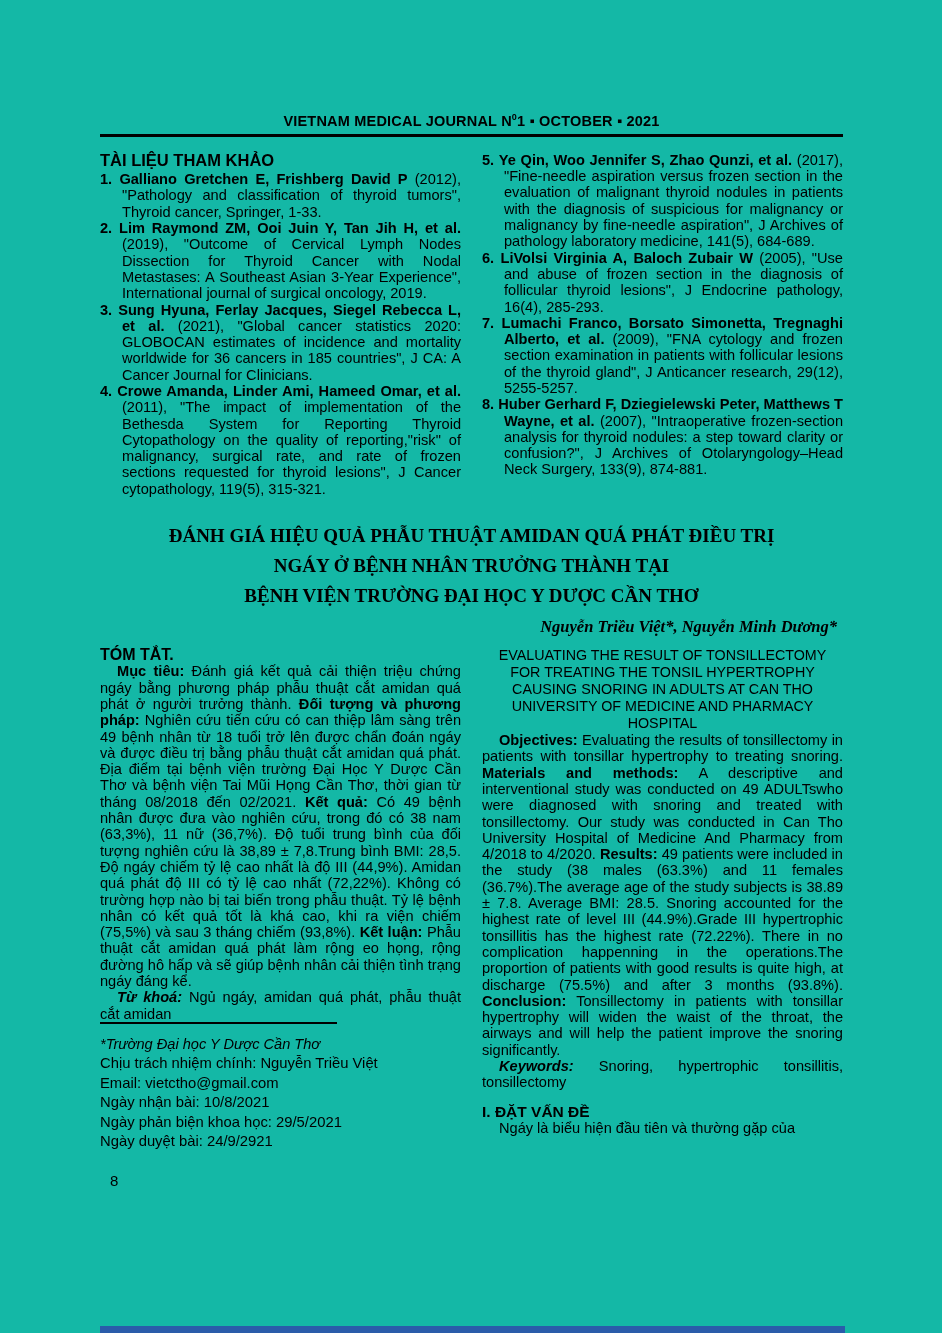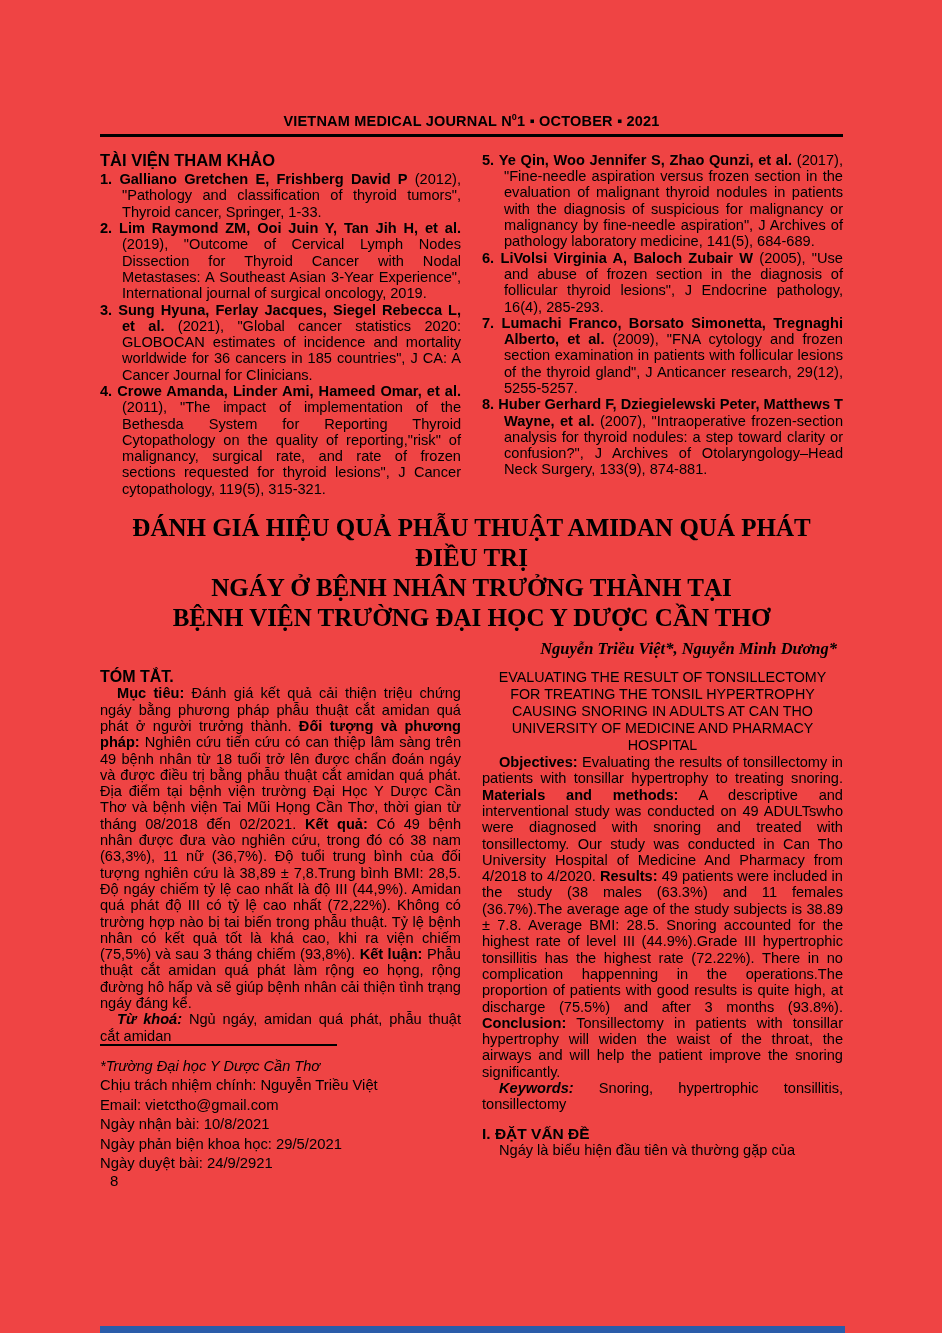--- a/index.html
+++ b/index.html
@@ -1,31 +1,31 @@
 <!DOCTYPE html>
 <html><head>
 <meta charset="utf-8">
 <style>
   html,body{margin:0;padding:0;background:#e8e8e8;}
-  .page{position:relative;width:942px;height:1333px;background:#ef4444;overflow:hidden;
+  .page{position:relative;width:942px;height:1333px;background:#14b8a6;overflow:hidden;
         font-family:"Liberation Sans","DejaVu Sans",sans-serif;color:#000;margin:0 auto;}
   .content{position:absolute;left:100px;top:112px;width:743px;}
   .jheader{text-align:center;font-weight:bold;font-size:14.5px;letter-spacing:.2px;
            padding-bottom:5px;border-bottom:3px solid #000;}
   .jheader sup{font-size:9px;}
   .cols{display:flex;justify-content:space-between;align-items:flex-start;}
   .cols.refs{margin-top:15px;}
   .cols.abs{margin-top:10px;}
   .col{width:361px;text-align:justify;font-size:14.6px;line-height:16.3px;}
   .refs-heading{font-size:16.5px;font-weight:bold;margin:0 0 3px 0;text-align:left;}
   .ref{margin:0;padding-left:22px;text-indent:-22px;}
   .ref .num,.ref .auth{font-weight:bold;}
-  .title-block{margin-top:16px;text-align:center;
+  .title-block{margin-top:24px;text-align:center;
                font-family:"Liberation Serif","DejaVu Serif",serif;
-               font-weight:bold;font-size:25px;line-height:30px;}
+               font-weight:bold;font-size:19px;line-height:30px;}
   .title-line{display:block;}
   .authors{margin-top:6px;padding-right:6px;text-align:right;
            font-family:"Liberation Serif","DejaVu Serif",serif;
            font-weight:bold;font-style:italic;font-size:16.5px;}
   .abs-heading{font-size:16px;font-weight:bold;margin:0;text-align:left;}
   .para{margin:0;text-indent:17px;}
   .para b{font-weight:bold;}
   .kw-label{font-weight:bold;font-style:italic;}
   .sum-eng-title{margin:0;text-align:center;text-indent:0;font-size:14.3px;line-height:17px;}
   .section-heading{font-weight:bold;font-size:15.5px;margin:13px 0 0 0;text-align:left;}
@@ -41,21 +41,21 @@
 
 <div class="page">
   <div class="content">
 
     <div class="jheader">
       <span>VIETNAM MEDICAL JOURNAL N</span><sup>0</sup><span>1 ▪ OCTOBER ▪ 2021</span>
     </div>
 
     <div class="cols refs">
       <div class="col">
-        <div class="refs-heading">TÀI VIỆN THAM KHẢO</div>
+        <div class="refs-heading">TÀI LIỆU THAM KHẢO</div>
         <p class="ref"><span class="num">1.</span> <span class="auth">Galliano Gretchen E, Frishberg David P</span><span> (2012), "Pathology and classification of thyroid tumors", Thyroid cancer, Springer, 1-33.</span></p>
         <p class="ref"><span class="num">2.</span> <span class="auth">Lim Raymond ZM, Ooi Juin Y, Tan Jih H, et al.</span><span> (2019), "Outcome of Cervical Lymph Nodes Dissection for Thyroid Cancer with Nodal Metastases: A Southeast Asian 3-Year Experience", International journal of surgical oncology, 2019.</span></p>
         <p class="ref"><span class="num">3.</span> <span class="auth">Sung Hyuna, Ferlay Jacques, Siegel Rebecca L, et al.</span><span> (2021), "Global cancer statistics 2020: GLOBOCAN estimates of incidence and mortality worldwide for 36 cancers in 185 countries", J CA: A Cancer Journal for Clinicians.</span></p>
         <p class="ref"><span class="num">4.</span> <span class="auth">Crowe Amanda, Linder Ami, Hameed Omar, et al.</span><span> (2011), "The impact of implementation of the Bethesda System for Reporting Thyroid Cytopathology on the quality of reporting,"risk" of malignancy, surgical rate, and rate of frozen sections requested for thyroid lesions", J Cancer cytopathology, 119(5), 315-321.</span></p>
       </div>
       <div class="col">
         <p class="ref"><span class="num">5.</span> <span class="auth">Ye Qin, Woo Jennifer S, Zhao Qunzi, et al.</span><span> (2017), "Fine-needle aspiration versus frozen section in the evaluation of malignant thyroid nodules in patients with the diagnosis of suspicious for malignancy or malignancy by fine-needle aspiration", J Archives of pathology laboratory medicine, 141(5), 684-689.</span></p>
         <p class="ref"><span class="num">6.</span> <span class="auth">LiVolsi Virginia A, Baloch Zubair W</span><span> (2005), "Use and abuse of frozen section in the diagnosis of follicular thyroid lesions", J Endocrine pathology, 16(4), 285-293.</span></p>
         <p class="ref"><span class="num">7.</span> <span class="auth">Lumachi Franco, Borsato Simonetta, Tregnaghi Alberto, et al.</span><span> (2009), "FNA cytology and frozen section examination in patients with follicular lesions of the thyroid gland", J Anticancer research, 29(12), 5255-5257.</span></p>
         <p class="ref"><span class="num">8.</span> <span class="auth">Huber Gerhard F, Dziegielewski Peter, Matthews T Wayne, et al.</span><span> (2007), "Intraoperative frozen-section analysis for thyroid nodules: a step toward clarity or confusion?", J Archives of Otolaryngology–Head Neck Surgery, 133(9), 874-881.</span></p>

